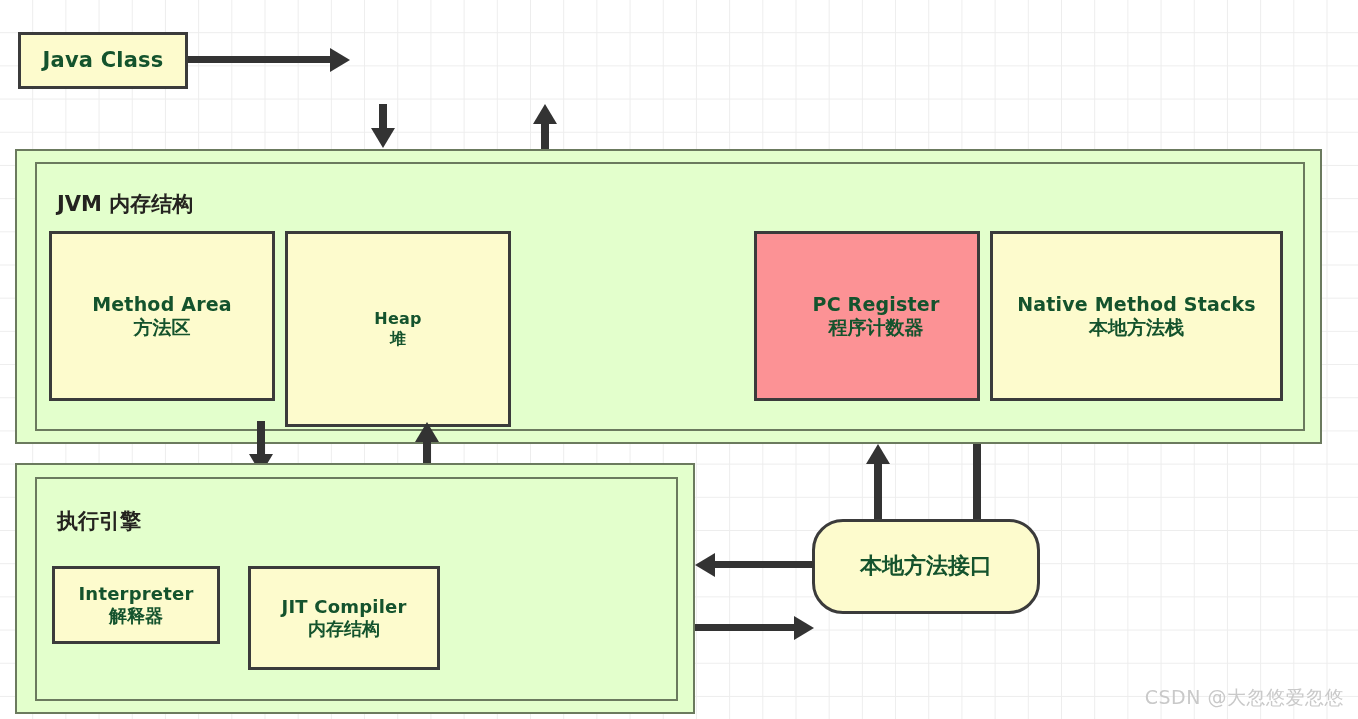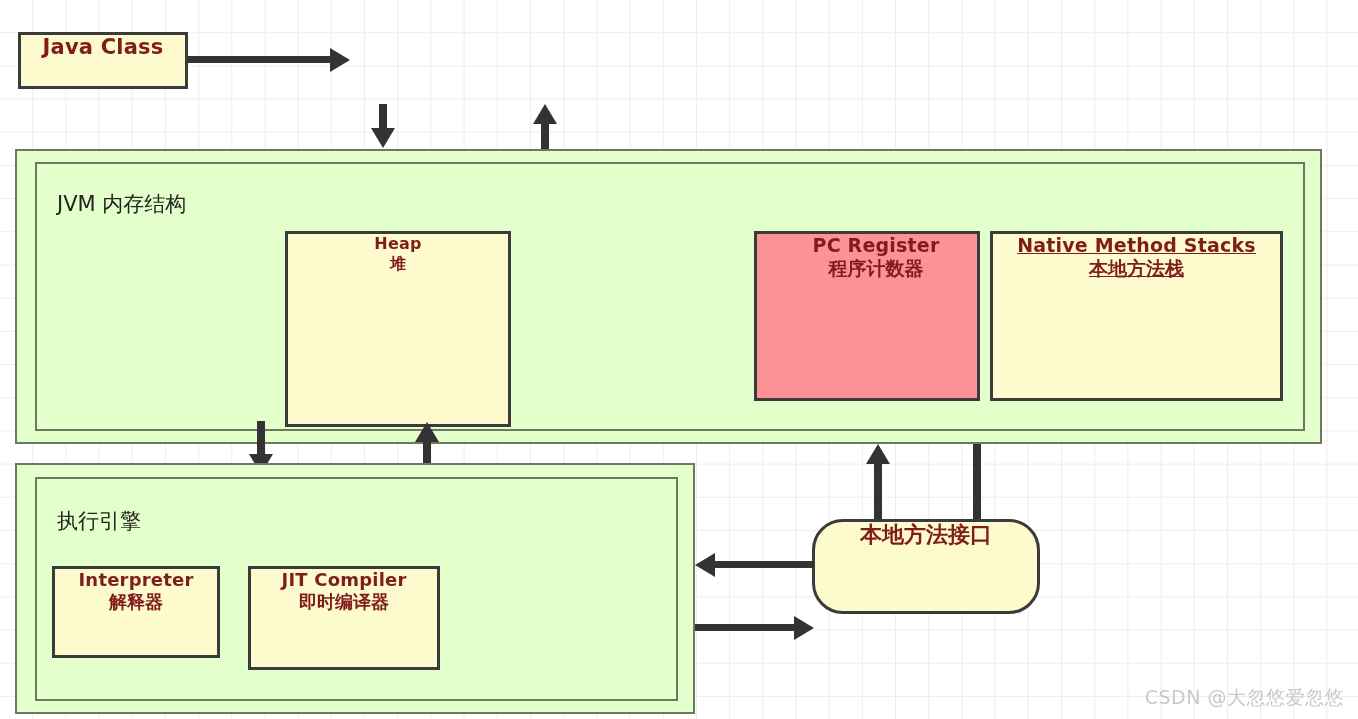--- a/index.html
+++ b/index.html
@@ -21,23 +21,24 @@
     font-family: "DejaVu Sans", "Liberation Sans", sans-serif;
   }
 
   
   .node {
     position: absolute;
     box-sizing: border-box;
     display: flex;
     flex-direction: column;
     align-items: center;
+    justify-content: center;
     text-align: center;
     border: 3px solid #3b3b3b;
-    color: #7f1d1d;
+    color: #14532d;
     line-height: 1.22;
   }
   .node .l-en {
     font-weight: bold;
     letter-spacing: 0.2px;
   }
   .node .l-cn {
     font-weight: bold;
   }
 
@@ -52,21 +53,21 @@
     border: 2px solid #6b7a5e;
   }
   .panel-inner {
     position: absolute;
     box-sizing: border-box;
     background: #e3ffcc;
     border: 2px solid #6b7a5e;
   }
   .panel-title {
     position: absolute;
-    font-weight: normal;
+    font-weight: bold;
     color: #24231f;
     white-space: nowrap;
   }
 
   
   .arrow-line {
     position: absolute;
     background: #333333;
   }
   .arrow-head {
@@ -122,61 +123,65 @@
   <div class="arrow-line" style="left:379px; top:104px; width:8px; height:25px;"></div>
   <div class="arrow-head ah-down" style="left:371px; top:128px;"></div>
 
   <div class="arrow-line" style="left:541px; top:122px; width:8px; height:27px;"></div>
   <div class="arrow-head ah-up" style="left:533px; top:104px;"></div>
 
   <div class="panel-outer" style="left:15px; top:149px; width:1307px; height:295px;"></div>
   <div class="panel-inner" style="left:35px; top:162px; width:1270px; height:269px;"></div>
   <div class="panel-title" style="left:57px; top:190px; font-size:21px;">JVM 内存结构</div>
 
+  <div class="node fill-yellow" style="left:49px; top:231px; width:226px; height:170px; font-size:19px;">
+    <span class="l-en">Method Area</span>
+    <span class="l-cn">方法区</span>
+  </div>
 
   <div class="node fill-yellow" style="left:285px; top:231px; width:226px; height:196px; font-size:16px;">
     <span class="l-en">Heap</span>
     <span class="l-cn">堆</span>
   </div>
 
 
   <div class="node fill-red" style="left:754px; top:231px; width:226px; height:170px; font-size:19px;padding-left:18px;">
     <span class="l-en">PC Register</span>
     <span class="l-cn">程序计数器</span>
   </div>
 
-  <div class="node fill-yellow" style="left:990px; top:231px; width:293px; height:170px; font-size:19px;text-decoration:underline;">
+  <div class="node fill-yellow" style="left:990px; top:231px; width:293px; height:170px; font-size:19px;">
     <span class="l-en">Native Method Stacks</span>
     <span class="l-cn">本地方法栈</span>
   </div>
 
   <div class="arrow-line" style="left:257px; top:421px; width:8px; height:36px;"></div>
   <div class="arrow-head ah-down" style="left:249px; top:454px;"></div>
 
   <div class="arrow-line" style="left:423px; top:440px; width:8px; height:37px;"></div>
   <div class="arrow-head ah-up" style="left:415px; top:422px;"></div>
 
   <div class="arrow-line" style="left:874px; top:462px; width:8px; height:92px;"></div>
   <div class="arrow-head ah-up" style="left:866px; top:444px;"></div>
 
   <div class="arrow-line" style="left:973px; top:444px; width:8px; height:90px;"></div>
   <div class="arrow-head ah-down" style="left:965px; top:532px;"></div>
 
   <div class="panel-outer" style="left:15px; top:463px; width:680px; height:251px;"></div>
   <div class="panel-inner" style="left:35px; top:477px; width:643px; height:224px;"></div>
   <div class="panel-title" style="left:57px; top:507px; font-size:21px;">执行引擎</div>
 
-  <div class="node fill-yellow" style="left:52px; top:566px; width:168px; height:92px; font-size:18px;">
+  <div class="node fill-yellow" style="left:52px; top:566px; width:168px; height:78px; font-size:18px;">
     <span class="l-en">Interpreter</span>
     <span class="l-cn">解释器</span>
   </div>
 
   <div class="node fill-yellow" style="left:248px; top:566px; width:192px; height:104px; font-size:18px;">
     <span class="l-en">JIT Compiler</span>
-    <span class="l-cn">即时编译器</span>
+    <span class="l-cn">内存结构</span>
   </div>
 
 
   <div class="node fill-yellow" style="left:812px; top:519px; width:228px; height:95px; font-size:22px;border-radius:31px;">
     <span class="l-cn">本地方法接口</span>
   </div>
 
   <div class="arrow-line" style="left:713px; top:561px; width:101px; height:7px;"></div>
   <div class="arrow-head ah-left" style="left:695px; top:552.5px;"></div>
 

